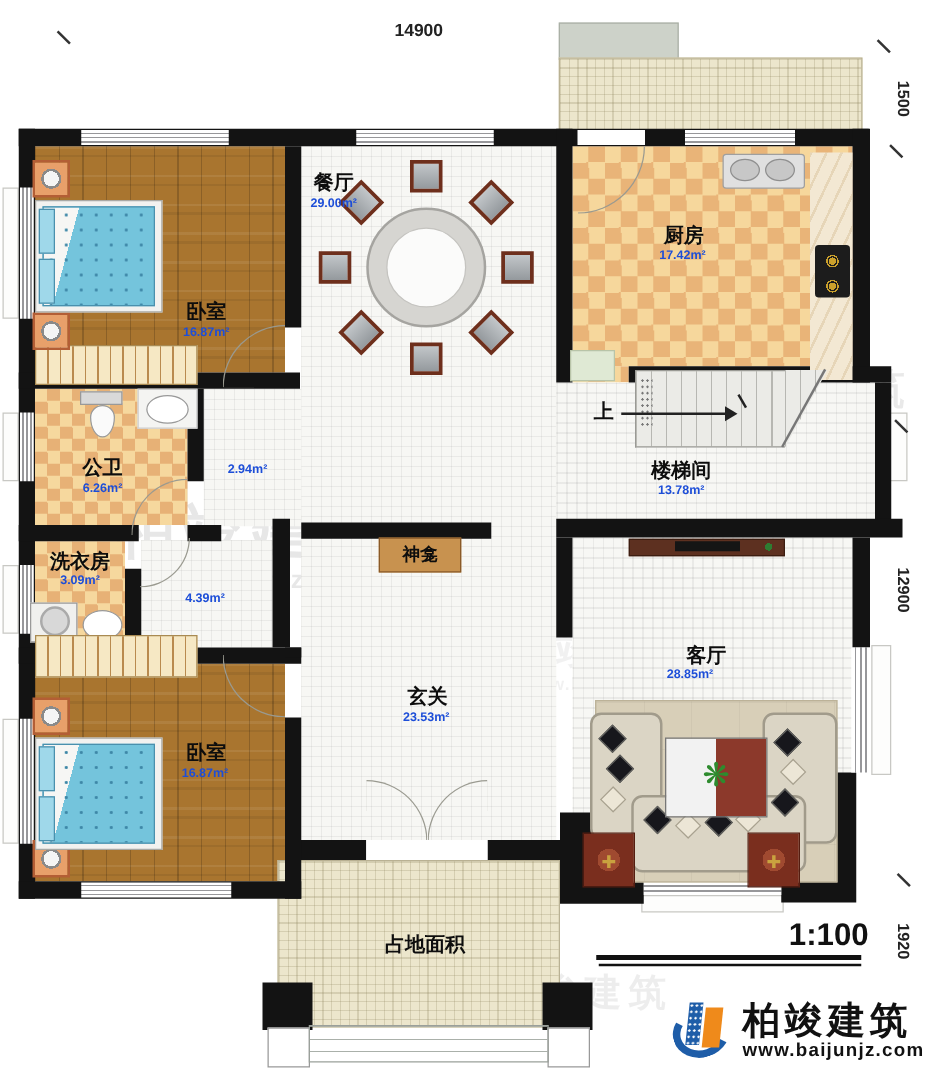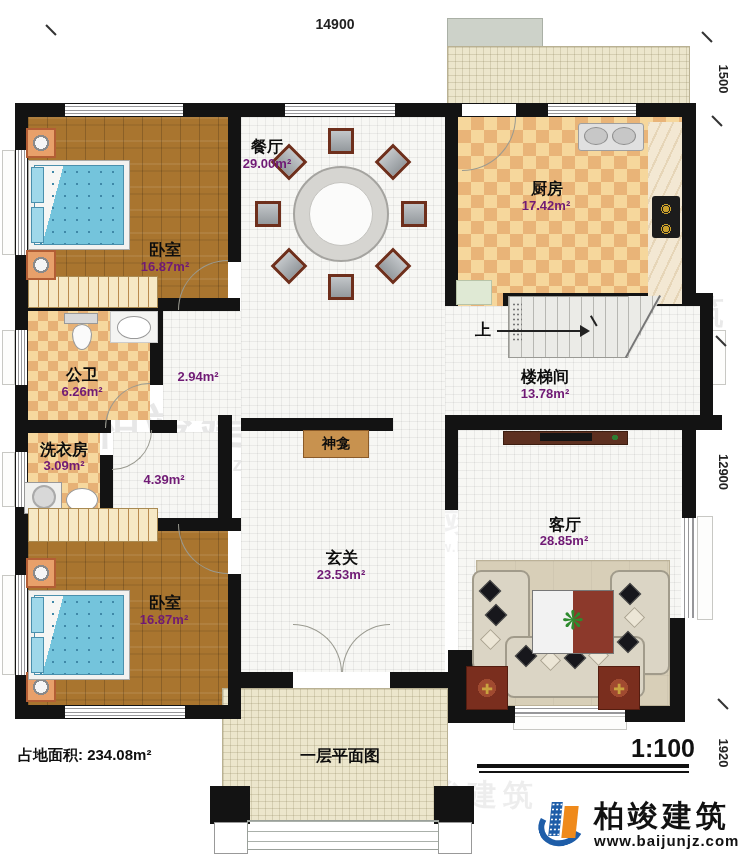--- a/index.html
+++ b/index.html
@@ -21,21 +21,21 @@
   .floor-checker{background:repeating-conic-gradient(#e9b478 0% 25%, #f6d79c 0% 50%);background-size:26px 26px;}
   .floor-checker-sm{background:repeating-conic-gradient(#e7b176 0% 25%, #f6d89e 0% 50%);background-size:20px 20px;}
   .marble{background-color:#f3e8d3;background-image:
     repeating-linear-gradient(115deg, rgba(200,170,120,.3) 0 2px, transparent 2px 11px);}
   
   .win-h{background:linear-gradient(to bottom,#fff 0 18%,#97979a 18% 26%,#fff 26% 47%,#97979a 47% 55%,#fff 55% 76%,#97979a 76% 84%,#fff 84% 100%);}
   .win-v{background:linear-gradient(to right,#fff 0 18%,#97979a 18% 26%,#fff 26% 47%,#97979a 47% 55%,#fff 55% 76%,#97979a 76% 84%,#fff 84% 100%);}
   .sill{border:1px solid #c8c8c4;background:#fdfdfc;}
   
   .rlabel{transform:translate(-50%,-50%);font-weight:bold;font-size:16px;color:#0d0d0d;white-space:nowrap;}
-  .ralabel{transform:translate(-50%,-50%);font-weight:bold;font-size:13px;color:#701a75;white-space:nowrap;}
+  .ralabel{transform:translate(-50%,-50%);font-weight:bold;font-size:10px;color:#1d4ed8;white-space:nowrap;}
   .vdim{transform:translate(-50%,-50%) rotate(90deg);font-weight:bold;font-size:13px;color:#222;white-space:nowrap;}
   .hdim{transform:translate(-50%,-50%);font-weight:bold;font-size:14px;color:#222;white-space:nowrap;}
   .tick{width:14px;height:2px;background:#333;transform:rotate(45deg);}
   
   .sofa{background:#dbd5c5;border:2px solid #a19b8b;border-radius:9px;}
   .pb{width:16px;height:16px;background:#17171c;border:1px solid #62625f;transform:rotate(45deg);}
   .pw{width:15px;height:15px;background:#ece6d6;border:1px solid #a9a290;transform:rotate(45deg);}
   .chair{width:26px;height:26px;background:linear-gradient(#c2c6c9,#94999d);border:3px solid #6e2f1c;}
   .wm{color:#5a5a5a;font-weight:bold;text-align:center;pointer-events:none;line-height:1.15;}
   .wm .wm-big{letter-spacing:6px;}
@@ -230,39 +230,38 @@
   <div class="abs ralabel" style="left:82px;top:391px;">6.26m²</div>
   <div class="abs ralabel" style="left:198px;top:376px;">2.94m²</div>
   <div class="abs rlabel" style="left:64px;top:450px;">洗衣房</div>
   <div class="abs ralabel" style="left:64px;top:465px;">3.09m²</div>
   <div class="abs ralabel" style="left:164px;top:479px;">4.39m²</div>
   <div class="abs rlabel" style="left:545px;top:377px;font-family:Liberation Serif, serif;">楼梯间</div>
   <div class="abs ralabel" style="left:545px;top:393px;">13.78m²</div>
   <div class="abs rlabel" style="left:342px;top:558px;">玄关</div>
   <div class="abs ralabel" style="left:341px;top:574px;">23.53m²</div>
   <div class="abs rlabel" style="left:565px;top:525px;">客厅</div>
-  <div class="abs ralabel" style="left:564px;top:540px;">28.85m²</div>
+  <div class="abs ralabel" style="left:552px;top:540px;">28.85m²</div>
   <div class="abs rlabel" style="left:165px;top:603px;">卧室</div>
   <div class="abs ralabel" style="left:164px;top:619px;">16.87m²</div>
-  <div class="abs rlabel" style="left:340px;top:756px;">一层平面图</div>
+  <div class="abs rlabel" style="left:340px;top:756px;">占地面积</div>
   <div class="abs rlabel" style="left:336px;top:444px;font-size:14px;">神龛</div>
   <div class="abs rlabel" style="left:483px;top:330px;">上</div>
 
   <div class="abs hdim" style="left:335px;top:24px;">14900</div>
   <div class="abs vdim" style="left:723px;top:79px;">1500</div>
   <div class="abs vdim" style="left:723px;top:472px;">12900</div>
   <div class="abs vdim" style="left:723px;top:753px;">1920</div>
   <div class="abs tick" style="left:44px;top:29px;"></div>
   <div class="abs tick" style="left:700px;top:36px;"></div>
   <div class="abs tick" style="left:710px;top:120px;"></div>
   <div class="abs tick" style="left:714px;top:340px;"></div>
   <div class="abs tick" style="left:716px;top:703px;"></div>
 
   <div class="abs" style="left:18px;top:742px;font-size:15px;font-weight:bold;color:#111;line-height:25px;">
-    <div><span>占地面积:</span> <span>234.08m²</span></div>
   </div>
 
   <div class="abs" style="left:631px;top:734px;font-size:25px;font-weight:bold;color:#111;">1:100</div>
   <div class="abs" style="left:477px;top:764px;width:212px;height:4px;background:#111;"></div>
   <div class="abs" style="left:479px;top:771px;width:210px;height:2px;background:#111;"></div>
 
   <div class="abs" style="left:536px;top:800px;width:50px;height:48px;">
     <div class="abs" style="left:2px;top:6px;width:46px;height:40px;border:6px solid transparent;border-bottom-color:#1e5da8;border-left-color:#1e5da8;border-radius:50%;transform:rotate(-18deg);"></div>
     <div class="abs" style="left:14px;top:2px;width:11px;height:34px;background:#1e5da8;transform:skewX(-6deg);background-image:radial-gradient(#fff 0.9px, transparent 1px);background-size:4px 5px;"></div>
     <div class="abs" style="left:27px;top:6px;width:14px;height:32px;background:#ef8a1b;transform:skewX(-6deg);"></div>

